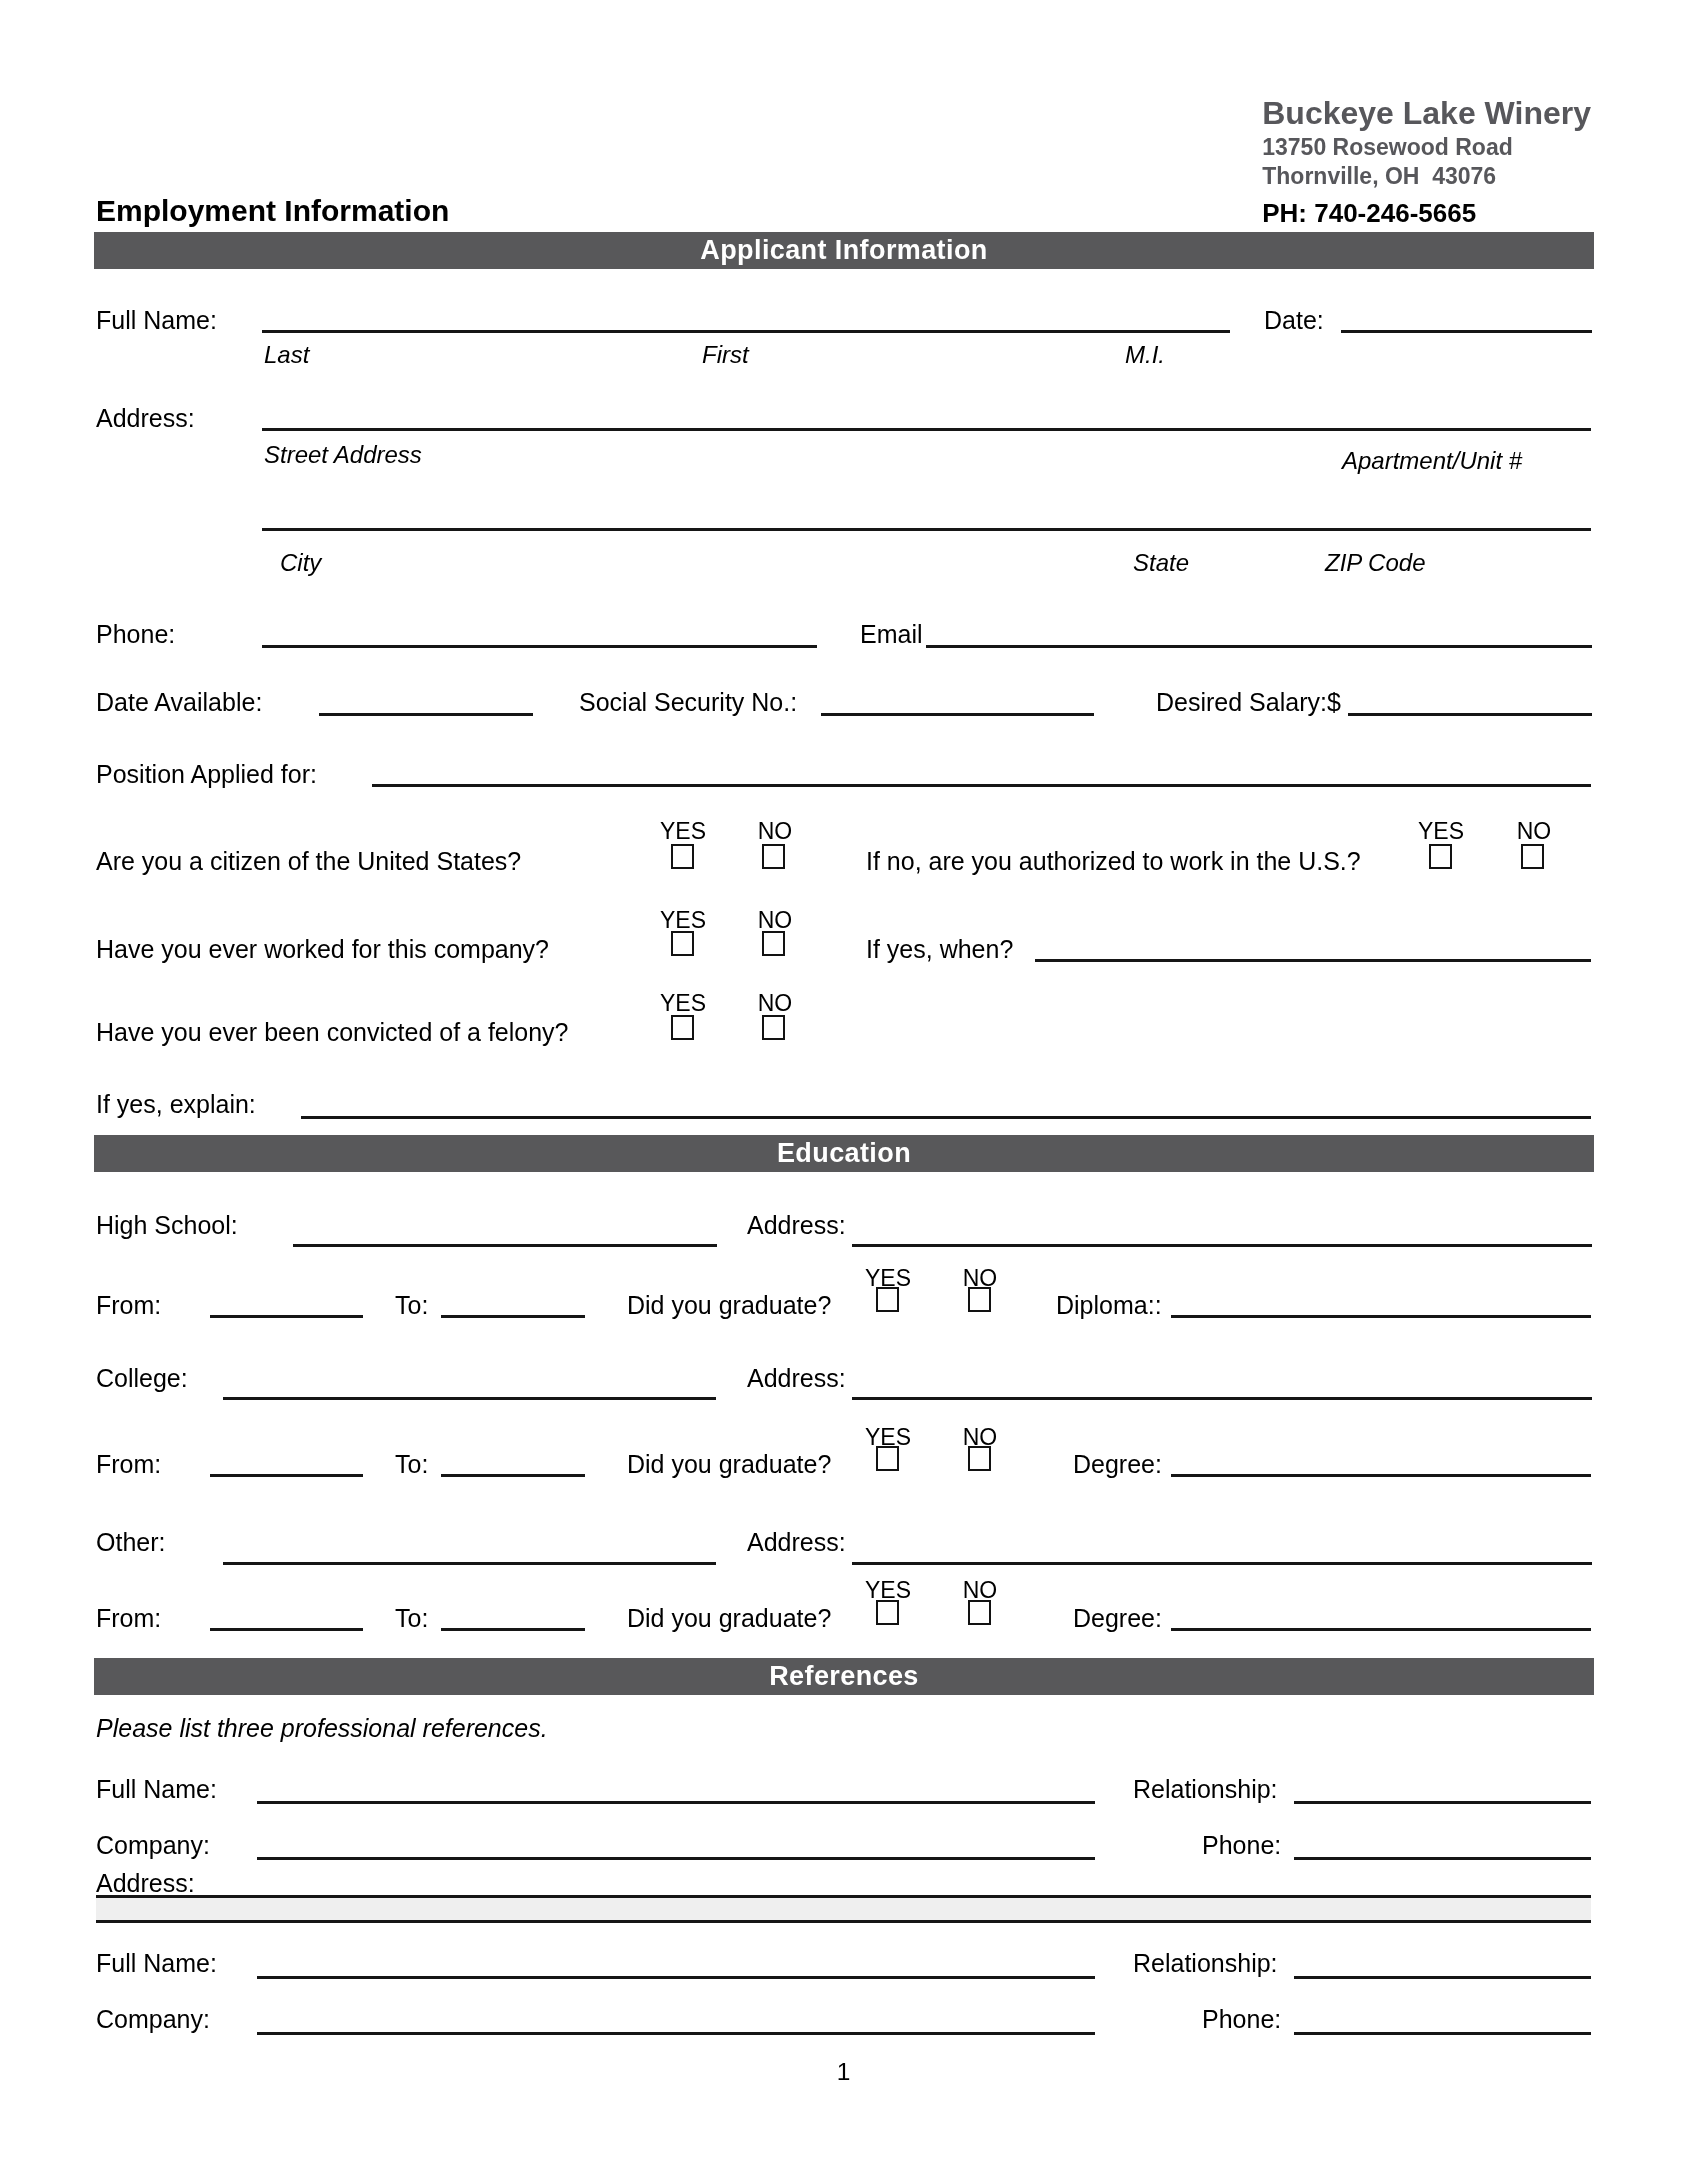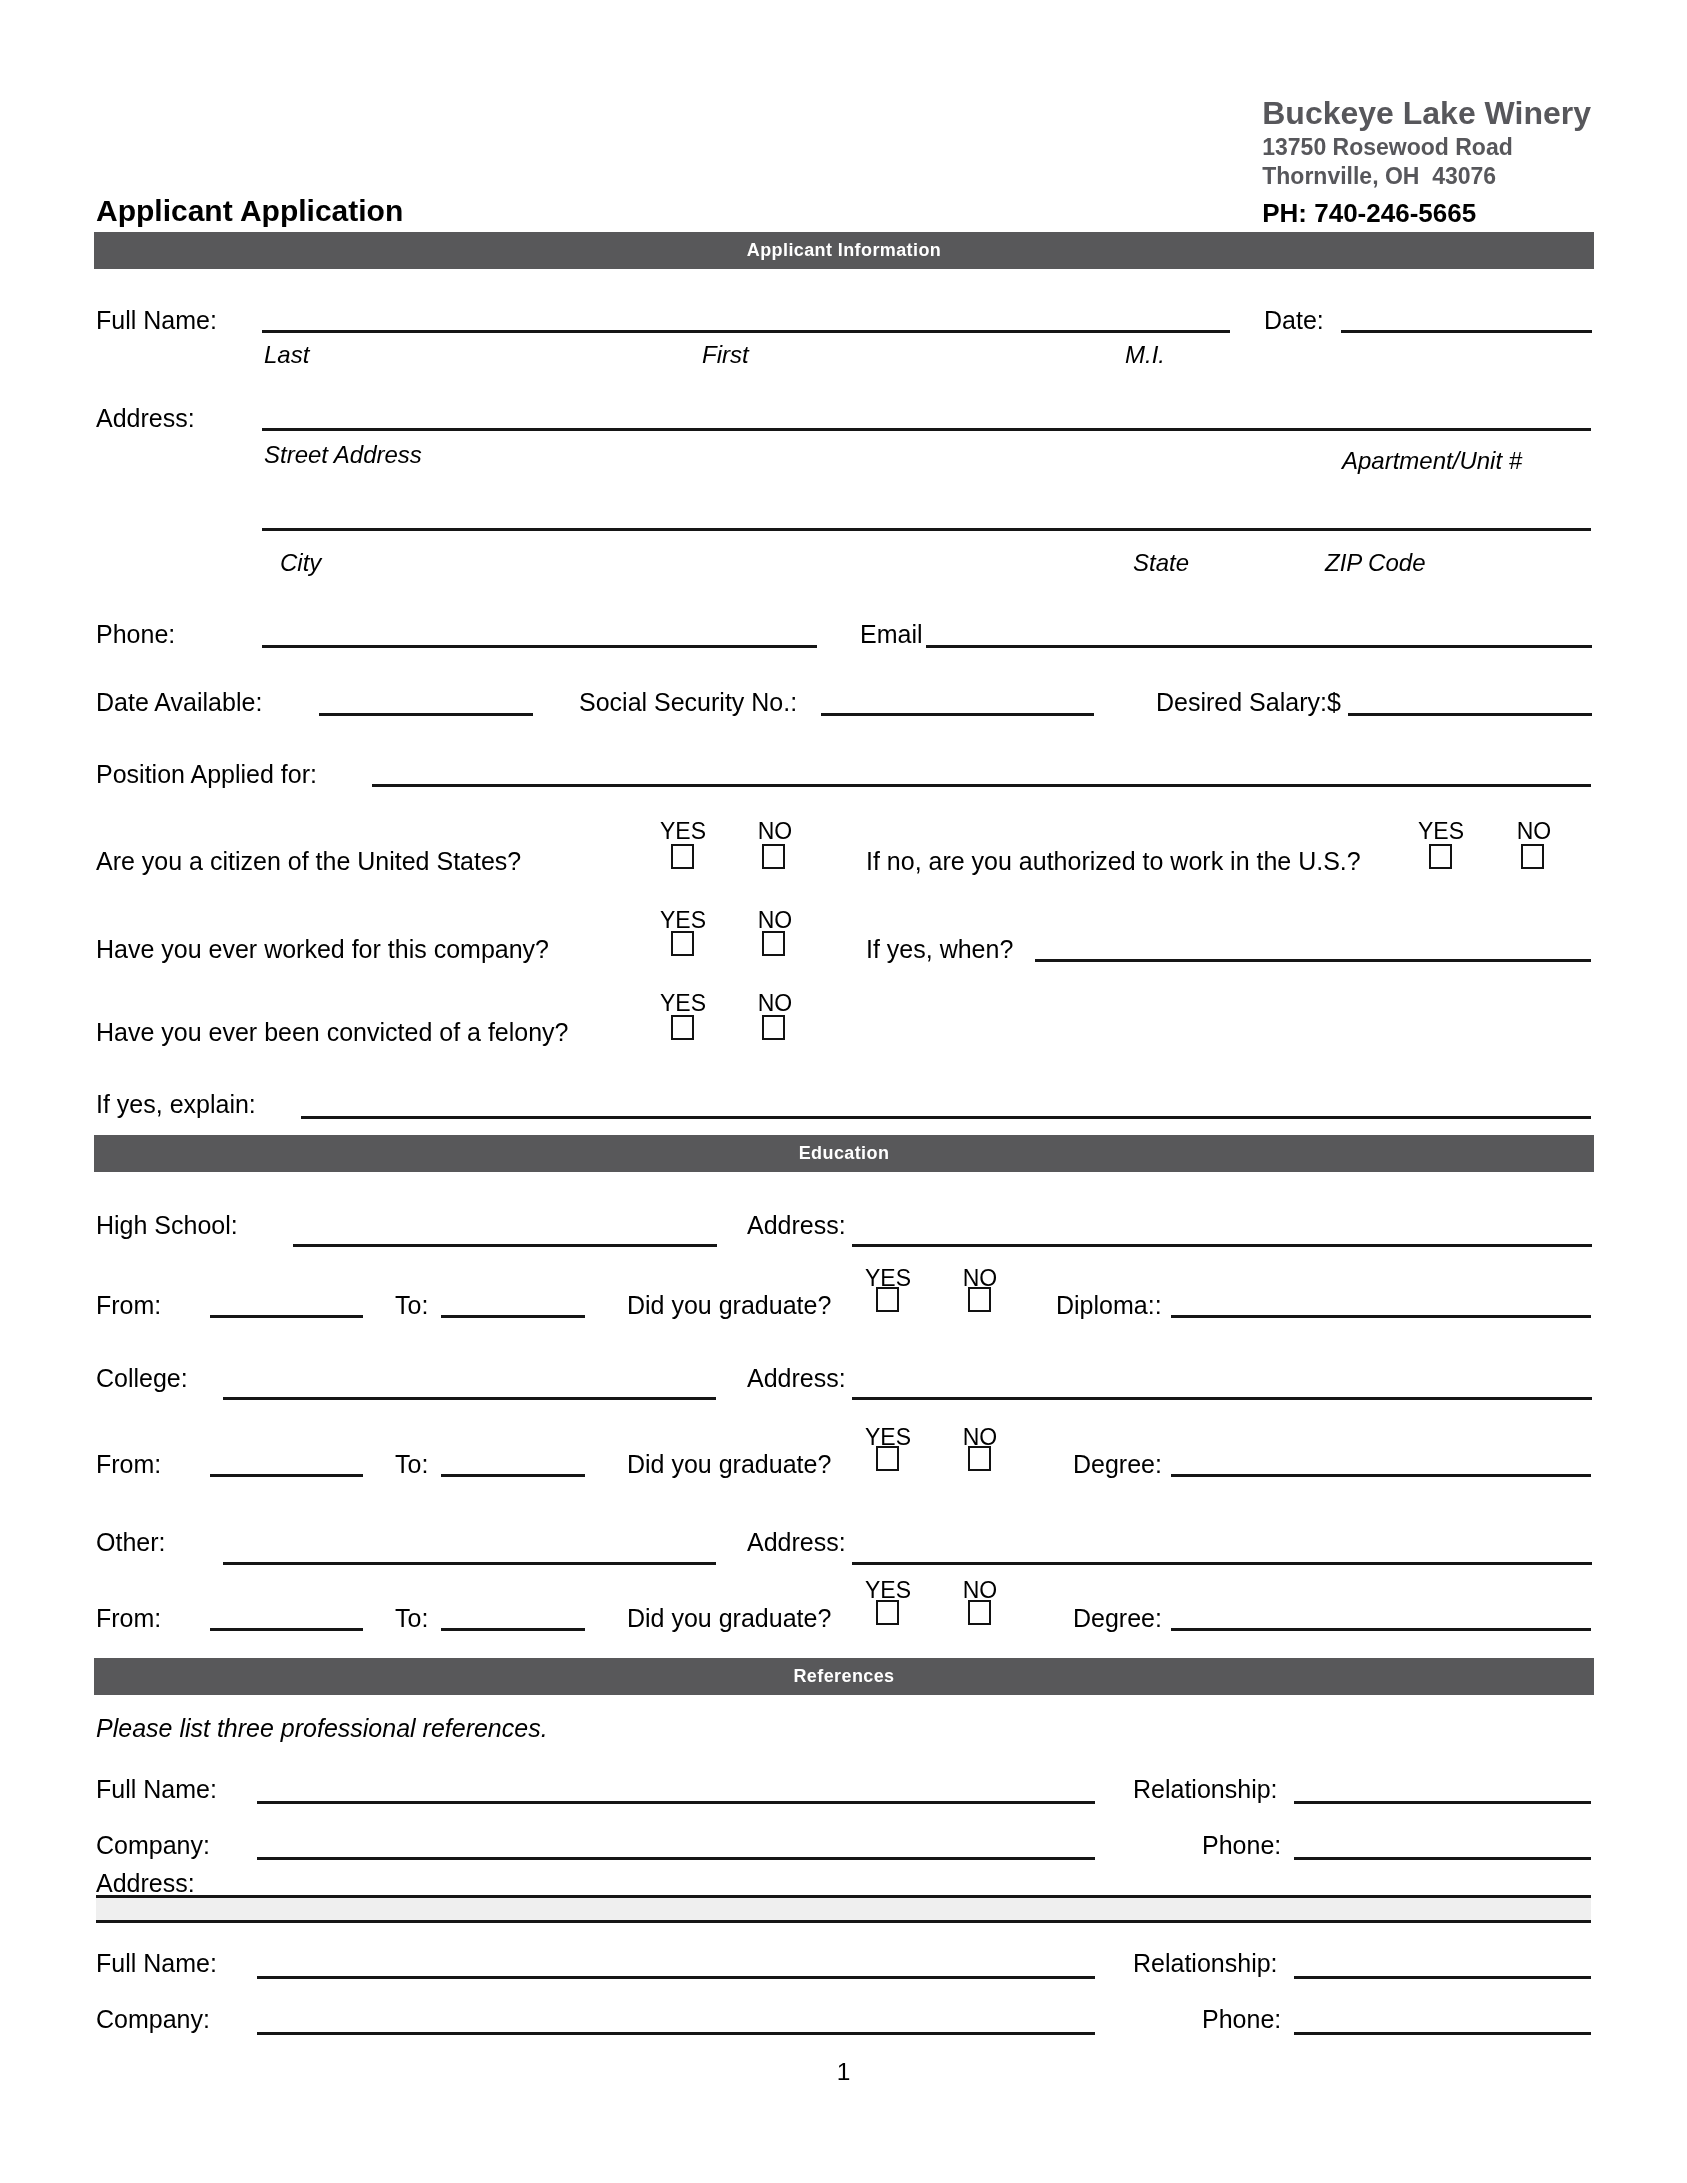--- a/index.html
+++ b/index.html
@@ -4,21 +4,21 @@
 <style>
   html,body{margin:0;padding:0;background:#ffffff;}
   .page{position:relative;width:1687px;height:2184px;background:#fff;
         font-family:"Liberation Sans",sans-serif;color:#000;overflow:hidden;}
   .lbl{position:absolute;font-size:25px;line-height:1.15;white-space:nowrap;}
   .sub{position:absolute;font-size:24px;font-style:italic;line-height:1.1;white-space:nowrap;}
   .yn{position:absolute;font-size:23px;transform:translateX(-50%);white-space:nowrap;}
   .fline{position:absolute;height:2.6px;background:#161616;}
   .cb{position:absolute;width:19px;height:21px;border:2.6px solid #121212;background:#fff;box-sizing:content-box;}
   .bar{position:absolute;left:94px;right:93px;height:37px;background:var(--section-bar,#58585A);
-       color:#fff;font-weight:bold;font-size:18px;text-align:center;line-height:37px;letter-spacing:0.4px;}
+       color:#fff;font-weight:bold;font-size:27px;text-align:center;line-height:37px;letter-spacing:0.4px;}
   .band{position:absolute;background:#efefef;}
   .hdr-block{position:absolute;right:96px;top:93px;
              color:var(--company-text,#57575B);font-weight:bold;}
   .hdr-name{font-size:32px;line-height:1.25;}
   .hdr-addr{font-size:23px;line-height:1.25;white-space:pre;}
   .hdr-phone{font-size:26px;color:#000;margin-top:7.9px;}
   .form-title{position:absolute;left:96px;top:194px;font-size:30px;font-weight:bold;white-space:nowrap;}
   .intro{position:absolute;font-size:25px;font-style:italic;white-space:nowrap;}
   .pagenum{position:absolute;left:0;right:0;top:2058px;text-align:center;font-size:24.5px;}
 </style>
@@ -26,21 +26,21 @@
 <body>
 
 <div class="page">
 
   <div class="hdr-block">
     <div class="hdr-name">Buckeye Lake Winery</div>
     <div class="hdr-addr">13750 Rosewood Road</div>
     <div class="hdr-addr">Thornville, OH  43076</div>
     <div class="hdr-phone">PH: 740-246-5665</div>
   </div>
-  <div class="form-title">Applicant Application</div>
+  <div class="form-title">Employment Information</div>
 
   <div class="bar" style="top:232px;">Applicant Information</div>
 
   <div class="lbl" style="left:96px;top:306px;">Full Name:</div>
   <div class="fline" style="left:262px;top:330px;width:968px;"></div>
   <div class="lbl" style="left:1264px;top:306px;">Date:</div>
   <div class="fline" style="left:1341px;top:330px;width:251px;"></div>
   <div class="sub" style="left:264px;top:342px;">Last</div>
   <div class="sub" style="left:702px;top:342px;">First</div>
   <div class="sub" style="left:1125px;top:342px;">M.I.</div>

